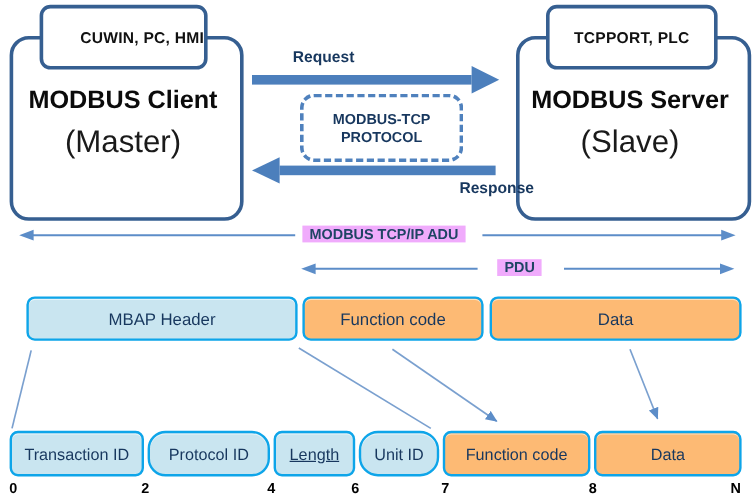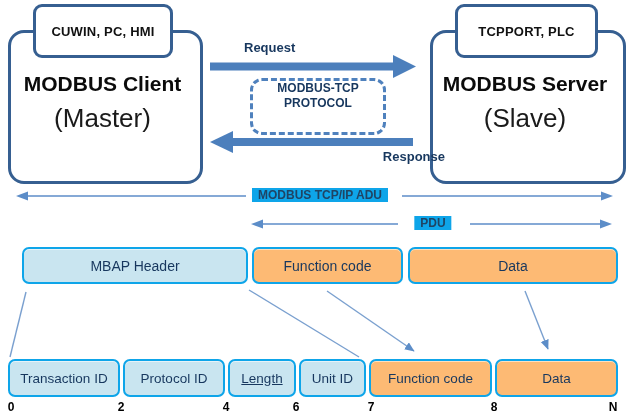--- a/index.html
+++ b/index.html
@@ -27,28 +27,28 @@
 
   
   .arrow-label{
     position:absolute;font-size:13px;font-weight:bold;color:#17375E;padding-left:33px;
   }
 
   
   .proto-box{
     position:absolute;left:250px;top:78px;width:130px;height:51px;
     border:3px dashed #4F81BD;border-radius:12px;background:#ffffff;
-    display:flex;flex-direction:column;align-items:center;justify-content:flex-start;
+    display:flex;flex-direction:column;align-items:center;justify-content:center;
     font-size:12px;font-weight:bold;color:#17375E;line-height:15px;text-align:center;
   }
 
   
   .span-label{
     position:absolute;font-size:12px;font-weight:bold;color:#1F4464;
-    transform:translateX(-50%);white-space:nowrap;background:#0ea5e9;padding:0 6px;
+    transform:translateX(-50%);white-space:nowrap;background:#f0abfc;padding:0 6px;
   }
 
   
   .cell{
     position:absolute;border:2px solid #0ea5e9;border-radius:7px;
     display:flex;align-items:center;justify-content:center;
     font-size:14px;color:#17375E;box-sizing:border-box;
     box-shadow:inset 0 1px 0 rgba(255,255,255,.55);
   }
   .cell.light{background:#C9E5F0;}
@@ -100,21 +100,21 @@
 
     <g stroke="#7AA0CF" stroke-width="1.4" fill="none">
       <line x1="26" y1="292" x2="10" y2="357"></line>
       <line x1="249" y1="290" x2="359" y2="357"></line>
       <line x1="327" y1="291" x2="414" y2="351" marker-end="url(#mk-arrow)"></line>
       <line x1="525" y1="291" x2="548" y2="349" marker-end="url(#mk-arrow)"></line>
     </g>
   </svg>
 
   <div class="box-big" style="left:8px;top:30px;width:189px;height:148px;"></div>
-  <div class="box-tag" style="left:33px;top:4px;width:134px;height:48px;">
+  <div class="box-tag" style="left:33px;top:4px;width:134px;height:48px;justify-content:flex-end;">
     <span>CUWIN, PC, HMI</span>
   </div>
   <div class="dev-title" style="left:8px;top:72px;width:189px;">MODBUS Client</div>
   <div class="dev-sub" style="left:8px;top:103px;width:189px;">(Master)</div>
 
   <div class="box-big" style="left:430px;top:30px;width:190px;height:148px;"></div>
   <div class="box-tag" style="left:455px;top:4px;width:137px;height:48px;">
     <span>TCPPORT, PLC</span>
   </div>
   <div class="dev-title" style="left:430px;top:72px;width:190px;">MODBUS Server</div>
@@ -132,23 +132,23 @@
   <div class="span-label" style="left:433px;top:216px;">PDU</div>
 
   <div class="row-mid">
     <div class="cell light" style="left:22px;width:226px;">MBAP Header</div>
     <div class="cell dark" style="left:252px;width:151px;">Function code</div>
     <div class="cell dark" style="left:408px;width:210px;">Data</div>
   </div>
 
   <div class="row-bot">
     <div class="cell light" style="left:8px;width:112px;">Transaction ID</div>
-    <div class="cell light" style="left:123px;width:102px;">Protocol ID</div>
+    <div class="cell light" style="left:123px;width:102px;border-radius:15px;">Protocol ID</div>
     <div class="cell light" style="left:228px;width:68px;text-decoration:underline;">Length</div>
-    <div class="cell light" style="left:299px;width:67px;">Unit ID</div>
+    <div class="cell light" style="left:299px;width:67px;border-radius:16px;">Unit ID</div>
     <div class="cell dark" style="left:369px;width:123px;">Function code</div>
     <div class="cell dark" style="left:495px;width:123px;">Data</div>
   </div>
 
   <div>
     <span class="num" style="left:11px;">0</span>
     <span class="num" style="left:121px;">2</span>
     <span class="num" style="left:226px;">4</span>
     <span class="num" style="left:296px;">6</span>
     <span class="num" style="left:371px;">7</span>

